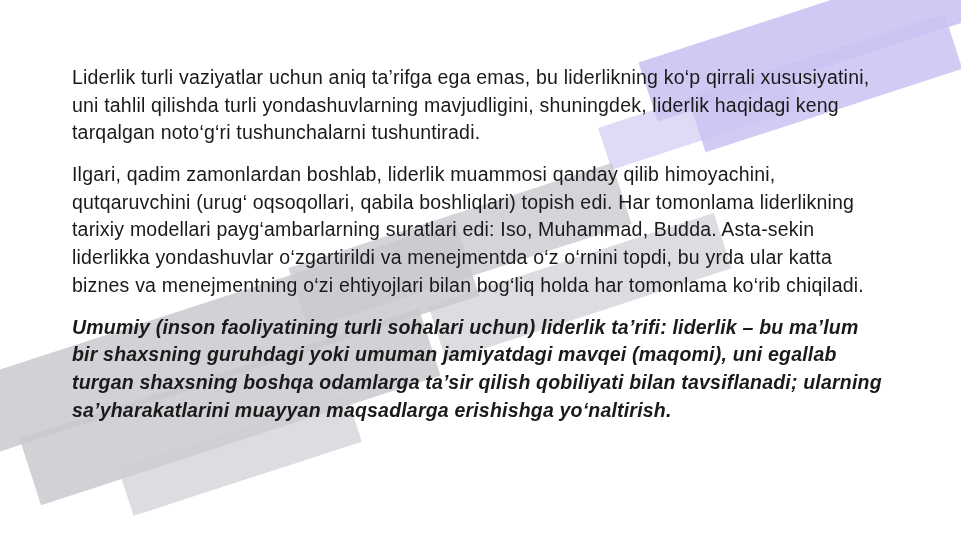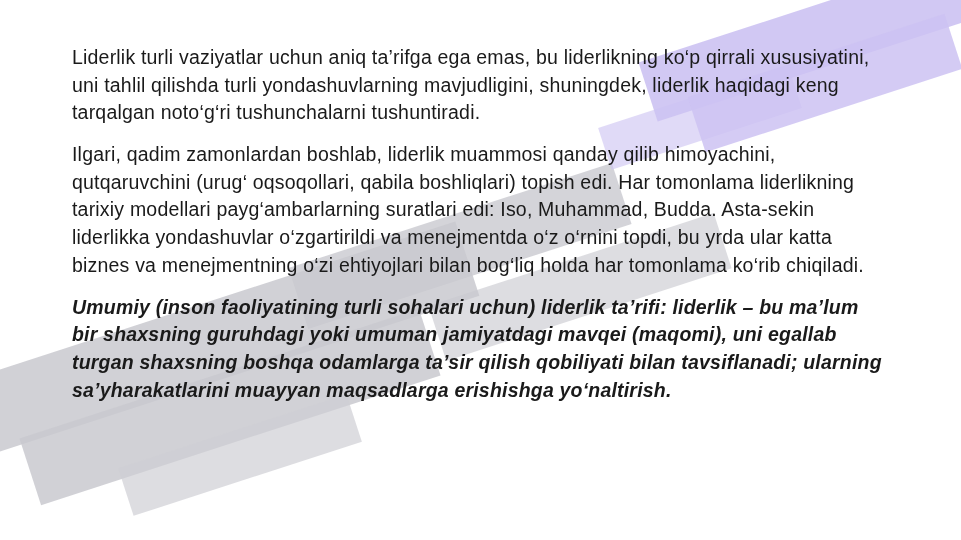--- a/index.html
+++ b/index.html
@@ -96,21 +96,21 @@
     height: 50px;
     background: #cfcfd4;
     transform: rotate(-18deg);
     opacity: 0.7;
   }
 
   
   #content {
     position: absolute;
     left: 72px;
-    top: 44px;
+    top: 64px;
     width: 812px;
     z-index: 5;
   }
   .para {
     color: #1a1a1a;
     font-size: 19.5px;
     line-height: 1.42;
     margin: 0 0 14px 0;
     text-align: left;
     letter-spacing: 0.01em;

